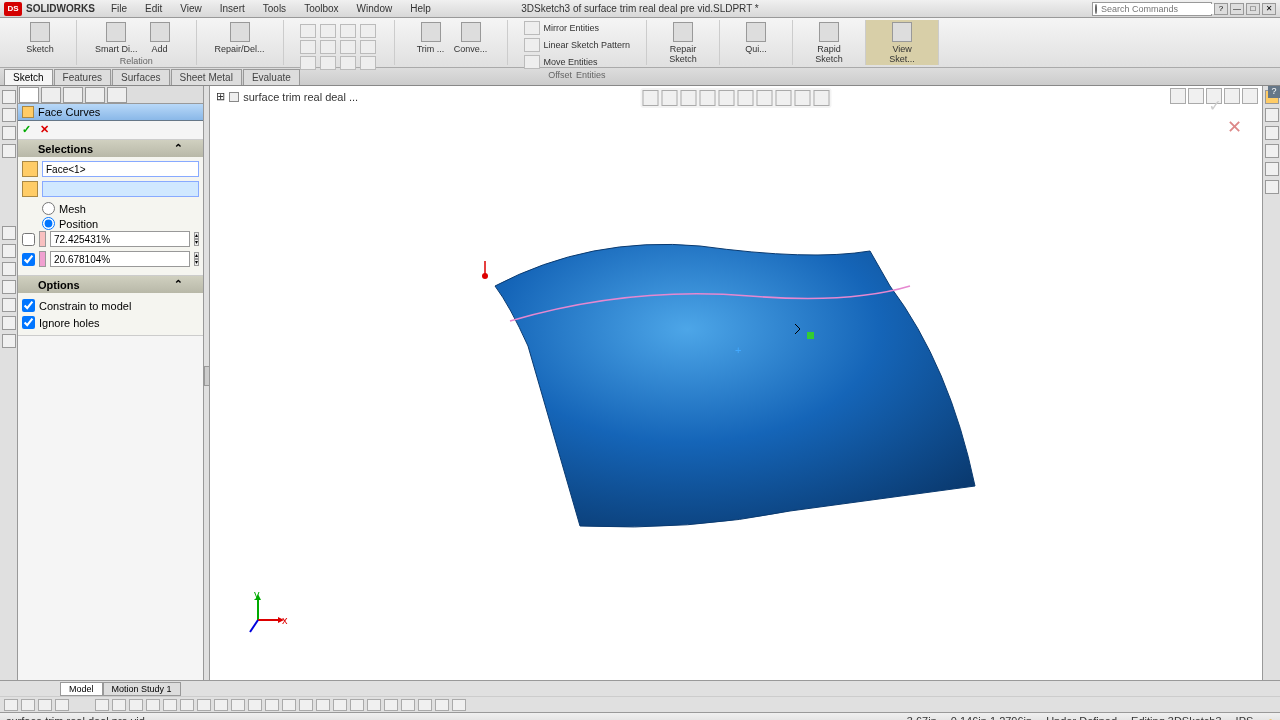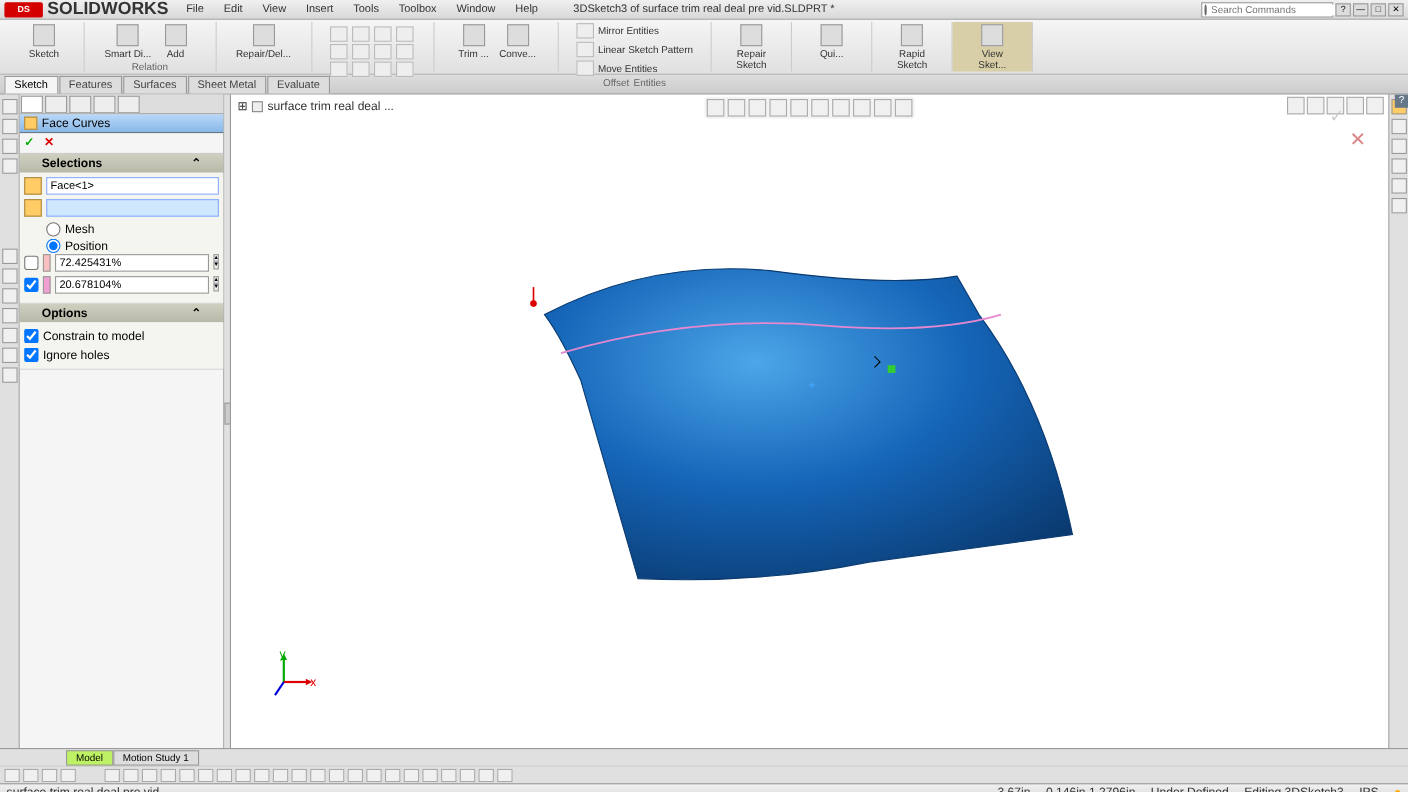--- a/index.html
+++ b/index.html
@@ -1,19 +1,19 @@
 <!DOCTYPE html>
 <html><head>
 <meta charset="utf-8">
 <style>
 *{margin:0;padding:0;box-sizing:border-box;font-family:Tahoma,Arial,sans-serif;font-size:11px}
 body{width:1280px;height:720px;background:#e8e8e8;overflow:hidden;position:relative}
 .titlebar{height:18px;background:linear-gradient(#f0f0f0,#d8d8d8);display:flex;align-items:center;padding:0 4px;border-bottom:1px solid #999}
-.logo{width:35px;height:14px;background:#d40000;margin-right:4px;border-radius:2px;display:flex;align-items:center;justify-content:center;color:#fff;font-weight:bold;font-size:8px}
-.app-name{font-weight:bold;color:#333;font-size:16px;margin-right:10px}
+.logo{width:18px;height:14px;background:#d40000;margin-right:4px;border-radius:2px;display:flex;align-items:center;justify-content:center;color:#fff;font-weight:bold;font-size:8px}
+.app-name{font-weight:bold;color:#333;font-size:10px;margin-right:10px}
 .menus{display:flex;gap:6px}
 .menu{padding:2px 6px;color:#333;font-size:10px;cursor:pointer}
 .doc-title{position:absolute;left:50%;transform:translateX(-50%);font-size:10px;color:#333}
 .win-ctrl{margin-left:auto;display:flex;gap:2px;align-items:center}
 .search-box{background:#fff;border:1px solid #999;height:14px;width:120px;display:flex;align-items:center;padding:0 2px}
 .search-icon{width:10px;height:10px;border:1px solid #666;border-radius:50%;position:relative}
 .search-input{border:none;flex:1;font-size:9px;color:#999;outline:none;padding-left:4px}
 .win-btn{width:14px;height:12px;background:#ddd;border:1px solid #999;font-size:8px;display:flex;align-items:center;justify-content:center;cursor:pointer}
 .ribbon{height:50px;background:linear-gradient(#f5f5f5,#e0e0e0);display:flex;border-bottom:1px solid #aaa;padding:2px 4px}
 .rib-group{display:flex;flex-direction:column;align-items:center;padding:0 16px;border-right:1px solid #ccc;justify-content:space-between}
@@ -41,39 +41,39 @@
 .pm-ok{width:14px;height:14px;color:#0a0;font-weight:bold;cursor:pointer}
 .pm-cancel{width:14px;height:14px;color:#d00;font-weight:bold;cursor:pointer}
 .pm-section{border-bottom:1px solid #ccc}
 .pm-section-head{background:linear-gradient(#d0d0c0,#b8b8a8);padding:2px 20px;font-size:10px;font-weight:bold;display:flex;align-items:center;justify-content:space-between;cursor:pointer}
 .pm-section-body{padding:4px;background:#f5f5f0}
 .pm-field{display:flex;align-items:center;margin-bottom:4px;gap:4px}
 .pm-field-icon{width:16px;height:16px;background:#fc6;border:1px solid #a84}
 .pm-input{flex:1;border:1px solid #8af;background:#fff;padding:1px 3px;font-size:10px;height:16px}
 .pm-input.hl{background:#d0e8ff}
 .pm-radio{display:flex;align-items:center;gap:4px;padding:1px 0 1px 20px;font-size:10px}
-.pm-num{display:flex;gap:4px;margin-bottom:4px}
+.pm-num{display:flex;align-items:center;gap:4px;margin-bottom:4px}
 .pm-num-icon{width:16px;height:16px;border:1px solid #999}
 .pm-num-input{flex:1;border:1px solid #999;padding:1px 3px;font-size:10px;height:16px}
 .pm-spin{display:flex;flex-direction:column;width:12px}
 .pm-spin-btn{height:7px;border:1px solid #999;background:#eee;font-size:6px;text-align:center;line-height:5px;cursor:pointer}
 .pm-check{display:flex;align-items:center;gap:4px;padding:2px 0;font-size:10px}
 .divider{width:6px;background:#e0e0e0;border-right:1px solid #999;cursor:col-resize;position:relative}
 .div-handle{position:absolute;top:280px;width:6px;height:20px;background:#ccc;border:1px solid #999}
 .viewport{flex:1;background:#fff;position:relative;overflow:hidden}
 .vp-crumb{position:absolute;top:4px;left:6px;font-size:10px;color:#333;display:flex;align-items:center;gap:4px}
 .vp-crumb-icon{width:10px;height:10px;border:1px solid #888;background:#eee}
 .vp-toolbar{position:absolute;top:2px;left:50%;transform:translateX(-50%);display:flex;gap:3px;background:rgba(240,240,240,.8);padding:2px;border-radius:3px}
 .vp-btn{width:16px;height:16px;border:1px solid #aaa;background:#f0f0f0;cursor:pointer}
 .vp-corner{position:absolute;top:2px;display:flex;gap:2px}
 .vp-corner.r{right:4px}
 .surface-svg{position:absolute;top:0;left:0}
 .right-strip{width:18px;background:#e0e0e0;border-left:1px solid #999;display:flex;flex-direction:column;align-items:center;padding-top:4px;gap:4px}
 .bottom-tabs{height:16px;background:#e0e0e0;display:flex;align-items:center;border-top:1px solid #999;padding-left:60px}
-.btab{padding:1px 8px;font-size:9px;border:1px solid #999;background:#bef264;cursor:pointer}
+.btab{padding:1px 8px;font-size:9px;border:1px solid #999;background:#ffffff;cursor:pointer}
 .btab.inactive{background:#ddd}
 .bottom-toolbar{height:16px;background:#e0e0e0;display:flex;align-items:center;gap:3px;padding:0 4px;border-top:1px solid #ccc}
 .bt-btn{width:14px;height:12px;border:1px solid #aaa;background:#f0f0f0;cursor:pointer}
 .statusbar{height:16px;background:linear-gradient(#f0f0f0,#d8d8d8);display:flex;align-items:center;padding:0 6px;font-size:9px;color:#333;justify-content:space-between;border-top:1px solid #999}
 .status-right{display:flex;gap:14px;align-items:center}
 .triad{position:absolute;bottom:40px;left:30px}
 .help-q{position:absolute;top:0;right:0;width:12px;height:12px;background:#678;color:#fff;font-size:9px;text-align:center;cursor:pointer}
 .conf-x{position:absolute;top:30px;right:20px;color:#d88;font-size:18px;cursor:pointer}
 .conf-check{position:absolute;top:10px;right:40px;color:#ccc;font-size:16px}
 </style>

